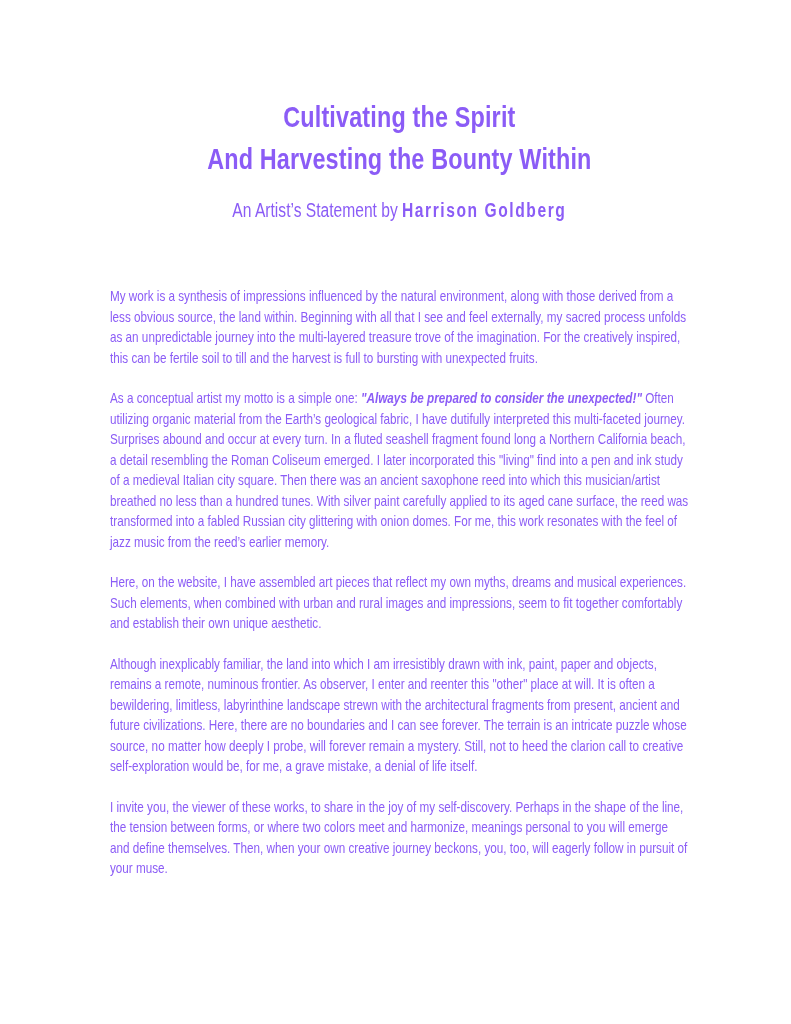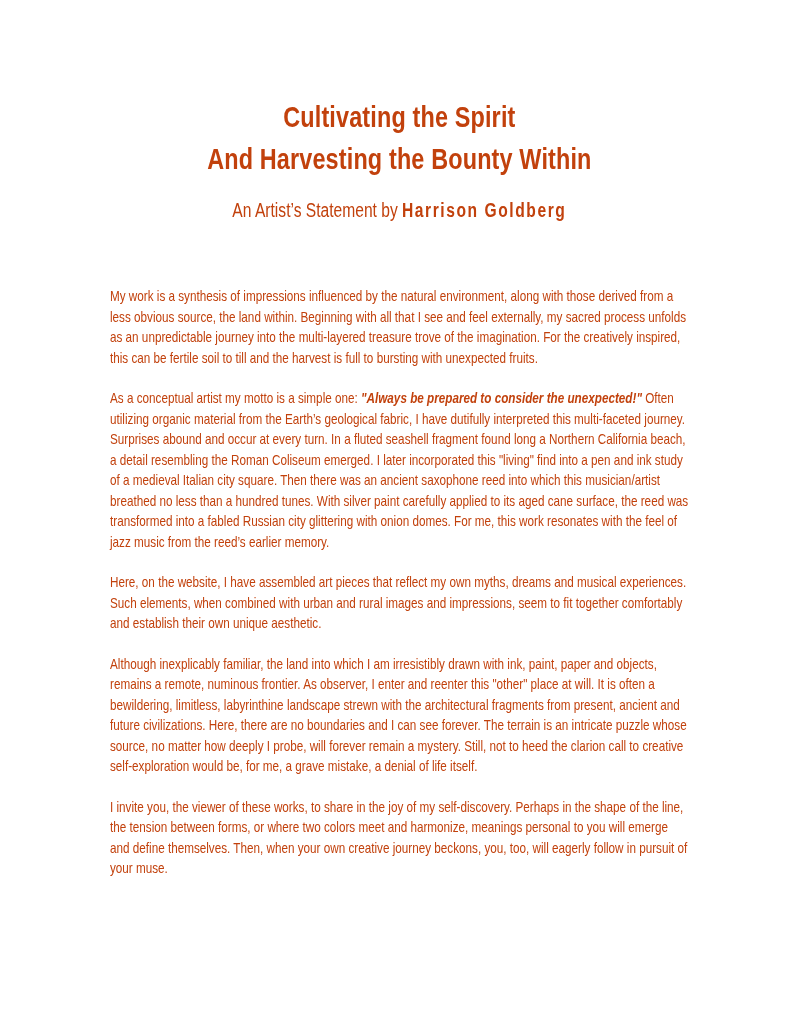--- a/index.html
+++ b/index.html
@@ -7,21 +7,21 @@
     padding: 0;
     background: #ffffff;
   }
   .page {
     position: relative;
     width: 791px;
     height: 1024px;
     background: #ffffff;
     overflow: hidden;
     font-family: "Liberation Sans", "DejaVu Sans", sans-serif;
-    color: #c2410c;
+    color: #8b5cf6;
   }
   
   .condense {
     position: absolute;
     left: 110px;
     top: 0;
     width: 742px;
     transform: scaleX(0.78);
     transform-origin: 0 0;
   }

